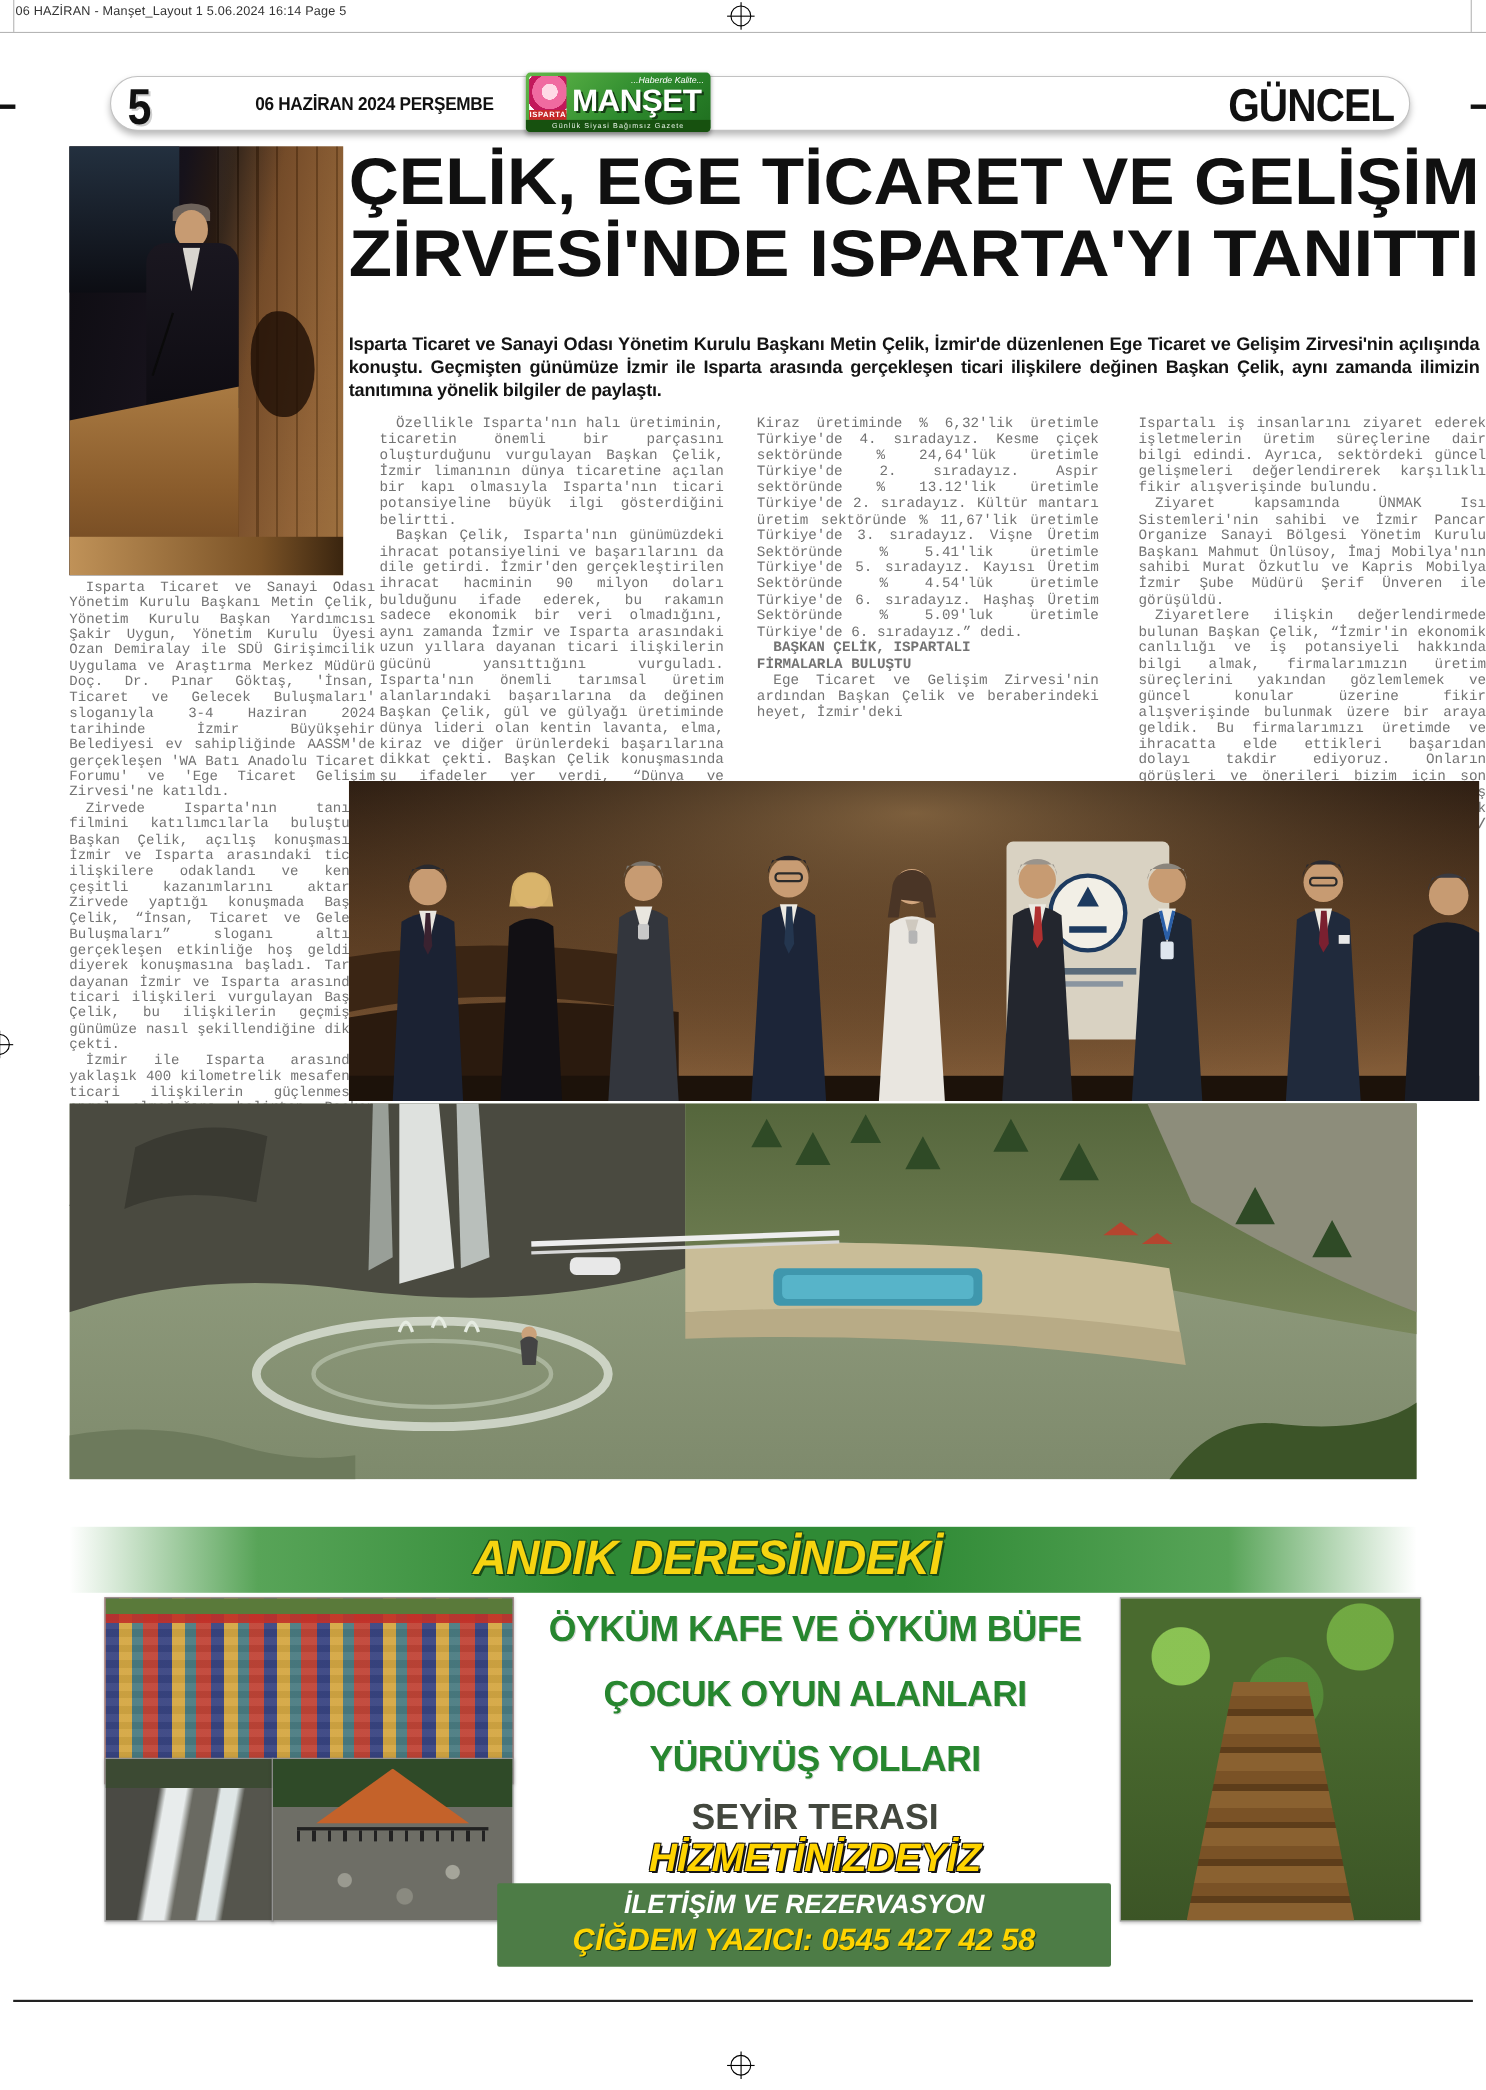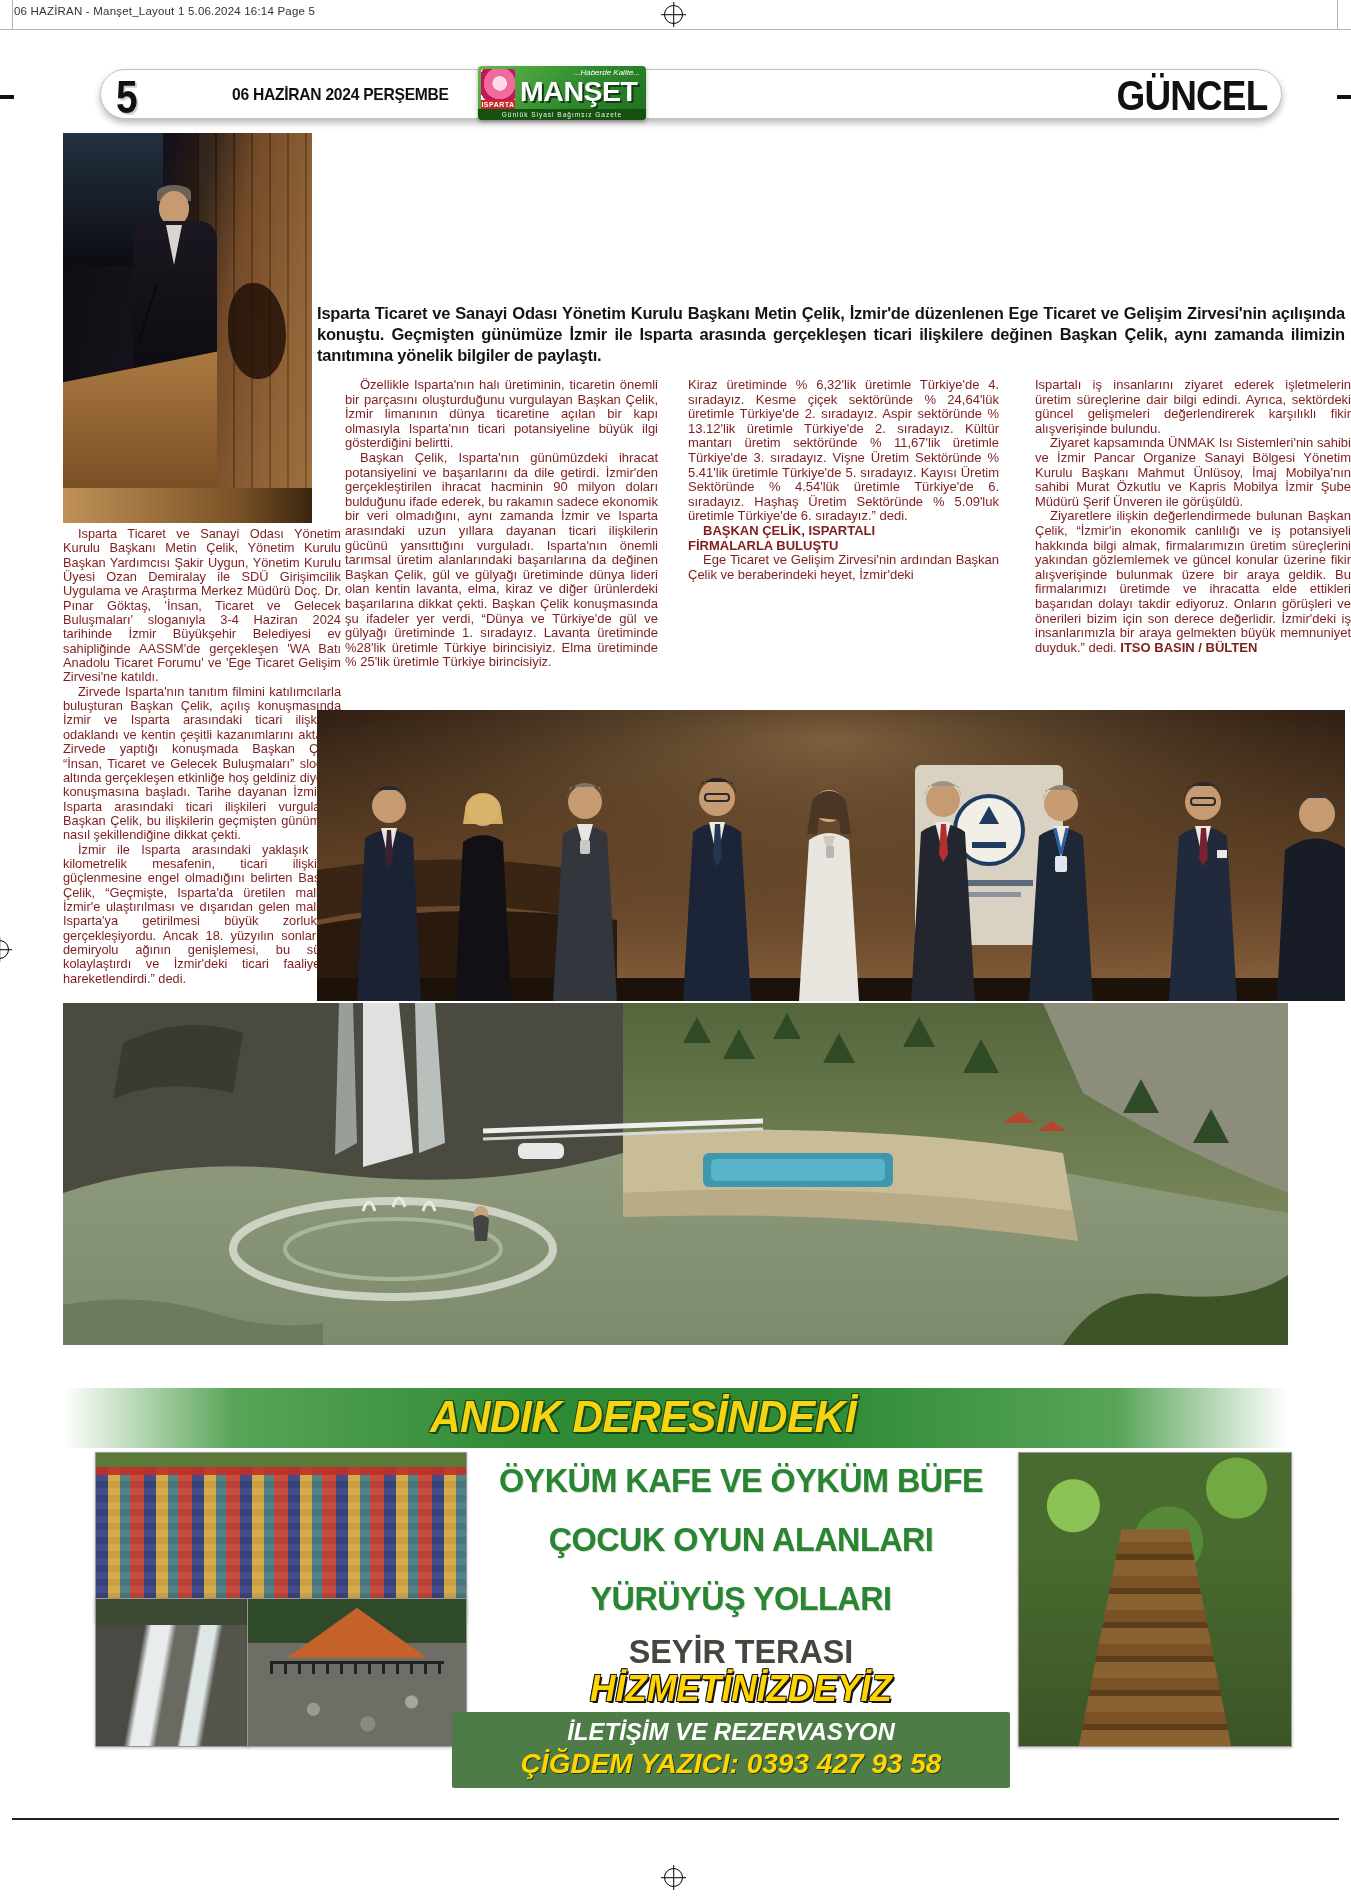--- a/index.html
+++ b/index.html
@@ -44,21 +44,21 @@
   .logo-sub{position:absolute;left:0;bottom:0;width:100%;height:11px;background:#17510f;
         font-size:6.5px;color:#eaf5ea;text-align:center;line-height:11px;letter-spacing:1px;}
 
   
   .headline{left:317px;top:133px;}
   .hl{font-family:"Liberation Sans",sans-serif;font-weight:bold;fill:#101010;}
   .lede{left:317px;top:303px;width:1028px;font-size:16.5px;line-height:21px;font-weight:bold;
         text-align:justify;color:#141414;letter-spacing:-.2px;}
 
   
-  .bodycol{font-size:13px;line-height:14.6px;text-align:justify;color:#7f1d1d;}
+  .bodycol{font-size:13px;line-height:14.6px;text-align:justify;color:#737373;font-family:Liberation Mono, monospace;}
   .bodycol p{margin:0;text-indent:15px;}
   .bodycol p.noindent{text-indent:0;}
   .subhead{font-weight:bold;white-space:pre-line;text-indent:15px;}
   .leftcol{left:63px;top:527px;width:278px;font-size:12.8px;line-height:14.35px;}
   .col1{left:345px;top:378px;width:313px;}
   .col2{left:688px;top:378px;width:311px;}
   .col3{left:1016px;top:378px;width:316px;margin-left:19px;}
   .credit{font-weight:bold;}
 
   
@@ -173,20 +173,26 @@
     <div class="emblem"></div>
     <div class="hair"></div>
     <div class="head"></div>
     <div class="torso"></div>
     <div class="shirt"></div>
     <div class="mic"></div>
     <div class="podium"></div>
     <div class="floor"></div>
   </div>
 
+  <div class="abs headline">
+    <svg width="1028" height="132" aria-hidden="true">
+      <text class="hl" x="0" y="52" font-size="60" textLength="1028" lengthAdjust="spacingAndGlyphs">ÇELİK, EGE TİCARET VE GELİŞİM</text>
+      <text class="hl" x="0" y="118" font-size="60" textLength="1028" lengthAdjust="spacingAndGlyphs">ZİRVESİ'NDE ISPARTA'YI TANITTI</text>
+    </svg>
+  </div>
 
   <div class="abs lede">Isparta Ticaret ve Sanayi Odası Yönetim Kurulu Başkanı Metin Çelik, İzmir'de düzenlenen Ege Ticaret ve Gelişim Zirvesi'nin açılışında konuştu. Geçmişten günümüze İzmir ile Isparta arasında gerçekleşen ticari ilişkilere değinen Başkan Çelik, aynı zamanda ilimizin tanıtımına yönelik bilgiler de paylaştı.</div>
 
   <div class="abs bodycol leftcol">
     <p>Isparta Ticaret ve Sanayi Odası Yönetim Kurulu Başkanı Metin Çelik, Yönetim Kurulu Başkan Yardımcısı Şakir Uygun, Yönetim Kurulu Üyesi Ozan Demiralay ile SDÜ Girişimcilik Uygulama ve Araştırma Merkez Müdürü Doç. Dr. Pınar Göktaş, 'İnsan, Ticaret ve Gelecek Buluşmaları' sloganıyla 3-4 Haziran 2024 tarihinde İzmir Büyükşehir Belediyesi ev sahipliğinde AASSM'de gerçekleşen 'WA Batı Anadolu Ticaret Forumu' ve 'Ege Ticaret Gelişim Zirvesi'ne katıldı.</p>
     <p>Zirvede Isparta'nın tanıtım filmini katılımcılarla buluşturan Başkan Çelik, açılış konuşmasında İzmir ve Isparta arasındaki ticari ilişkilere odaklandı ve kentin çeşitli kazanımlarını aktardı. Zirvede yaptığı konuşmada Başkan Çelik, “İnsan, Ticaret ve Gelecek Buluşmaları” sloganı altında gerçekleşen etkinliğe hoş geldiniz diyerek konuşmasına başladı. Tarihe dayanan İzmir ve Isparta arasındaki ticari ilişkileri vurgulayan Başkan Çelik, bu ilişkilerin geçmişten günümüze nasıl şekillendiğine dikkat çekti.</p>
     <p>İzmir ile Isparta arasındaki yaklaşık 400 kilometrelik mesafenin, ticari ilişkilerin güçlenmesine engel olmadığını belirten Başkan Çelik, “Geçmişte, Isparta'da üretilen malların İzmir'e ulaştırılması ve dışarıdan gelen malların Isparta'ya getirilmesi büyük zorluklarla gerçekleşiyordu. Ancak 18. yüzyılın sonlarında demiryolu ağının genişlemesi, bu süreci kolaylaştırdı ve İzmir'deki ticari faaliyetleri hareketlendirdi.” dedi.</p>
   </div>
 
   <div class="abs bodycol col1">
@@ -372,15 +378,15 @@
   </div>
 
   <div class="abs adline adgreen" style="top:1462px;">ÖYKÜM KAFE VE ÖYKÜM BÜFE</div>
   <div class="abs adline adgreen" style="top:1521px;">ÇOCUK OYUN ALANLARI</div>
   <div class="abs adline adgreen" style="top:1580px;">YÜRÜYÜŞ YOLLARI</div>
   <div class="abs adline addark" style="top:1633px;">SEYİR TERASI</div>
   <div class="abs adline adyellow" style="top:1668px;">HİZMETİNİZDEYİZ</div>
 
   <div class="abs contactbox"></div>
   <div class="abs contact1">İLETİŞİM VE REZERVASYON</div>
-  <div class="abs contact2">ÇİĞDEM YAZICI: 0393 427 93 58</div>
+  <div class="abs contact2">ÇİĞDEM YAZICI: 0545 427 42 58</div>
 
 </div>
 
 </body></html>

